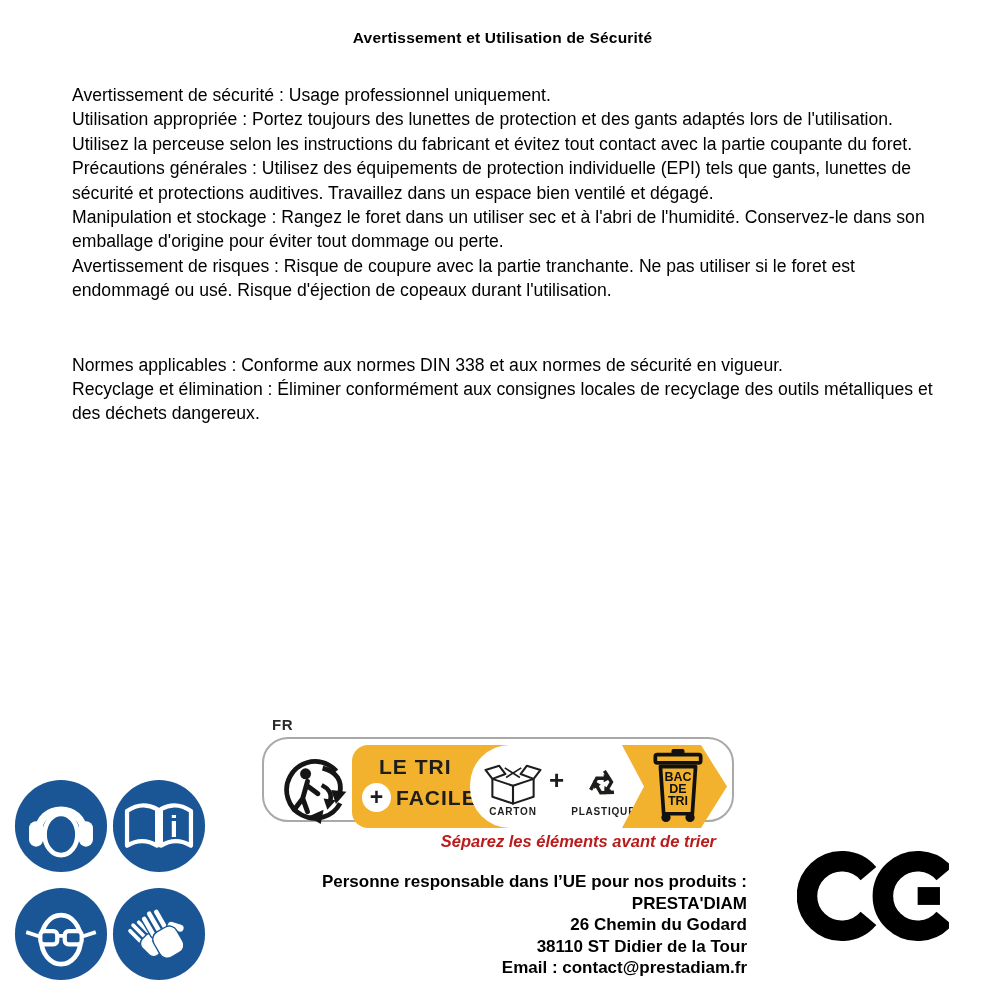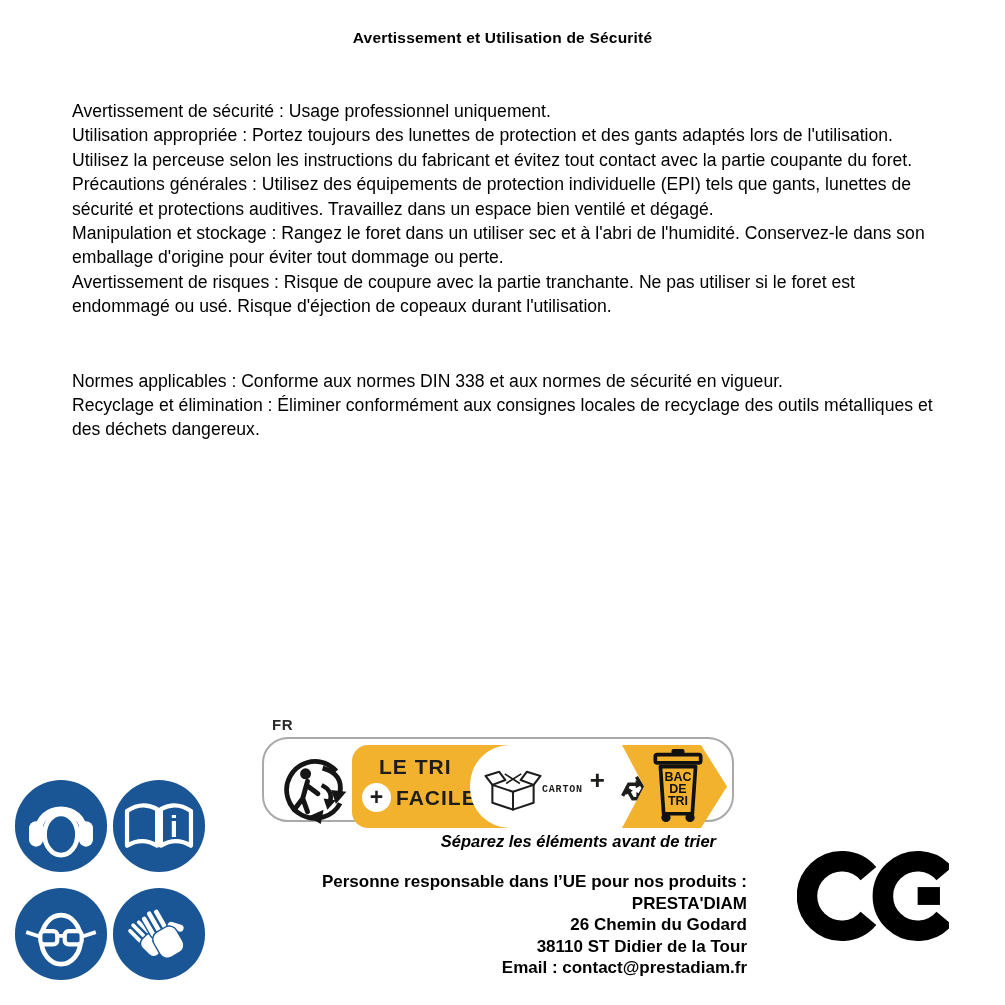--- a/index.html
+++ b/index.html
@@ -10,21 +10,21 @@
   }
   *{margin:0;padding:0;box-sizing:border-box;}
   html,body{background:#fff;}
   body{width:1005px;height:1005px;font-family:"Liberation Sans","DejaVu Sans",sans-serif;color:#000;}
   .page{position:relative;width:1005px;height:1005px;background:#fff;overflow:hidden;}
 
   .title{position:absolute;top:29px;left:0;width:100%;text-align:center;
          font-size:15.5px;font-weight:bold;letter-spacing:.2px;}
 
   .body-text{position:absolute;left:72px;top:83px;width:870px;
-             font-size:17.6px;line-height:24.4px;margin-top:16px;}
+             font-size:17.6px;line-height:24.4px;}
   .body-text .group2{margin-top:50px;}
 
   
   .icons{position:absolute;left:14px;top:779px;display:grid;
          grid-template-columns:94px 94px;grid-auto-rows:94px;gap:14px 4px;}
   .m-icon{width:94px;height:94px;}
   .m-icon svg{width:94px;height:94px;display:block;}
 
   
   .tri-wrap{position:absolute;left:262px;top:716px;width:472px;height:140px;padding-left:16px;}
@@ -40,26 +40,26 @@
   .band-row{display:flex;align-items:center;gap:5px;margin-top:4px;}
   .plus-circle{width:29px;height:29px;border-radius:50%;background:#fff;color:var(--ink);
                display:flex;align-items:center;justify-content:center;
                font-size:23px;font-weight:800;line-height:1;}
   .band-l2{font-size:21px;font-weight:800;color:var(--ink);letter-spacing:1px;}
   .bubble{position:absolute;left:206px;top:6px;width:174px;height:83px;background:#fff;
           border-radius:40px 0 0 40px;
           clip-path:polygon(0 0,152px 0,100% 50%,152px 100%,0 100%);
           display:flex;align-items:center;justify-content:flex-start;
           gap:7px;padding:6px 26px 2px 14px;}
-  .mat{display:flex;flex-direction:row;align-items:center;font-family:Liberation Mono, monospace;}
+  .mat{display:flex;flex-direction:column;align-items:center;}
   .mat-label{font-size:10px;font-weight:bold;letter-spacing:.8px;color:var(--ink);margin-top:1px;}
   .mat-plus{font-size:26px;font-weight:800;color:var(--ink);margin-bottom:16px;}
   .bin{position:absolute;left:388px;top:10px;width:52px;height:74px;}
   .tagline{position:absolute;right:16px;top:93px;font-style:italic;font-weight:600;
-           font-size:16.5px;color:#000000;}
+           font-size:16.5px;color:#b91c1c;}
 
   .responsible{position:absolute;left:253px;top:871px;width:494px;text-align:right;
                font-weight:bold;font-size:17px;line-height:21.5px;}
 
   .ce{position:absolute;left:797px;top:846px;}
   .ce svg{display:block;}
 </style>
 </head>
 <body>
 

